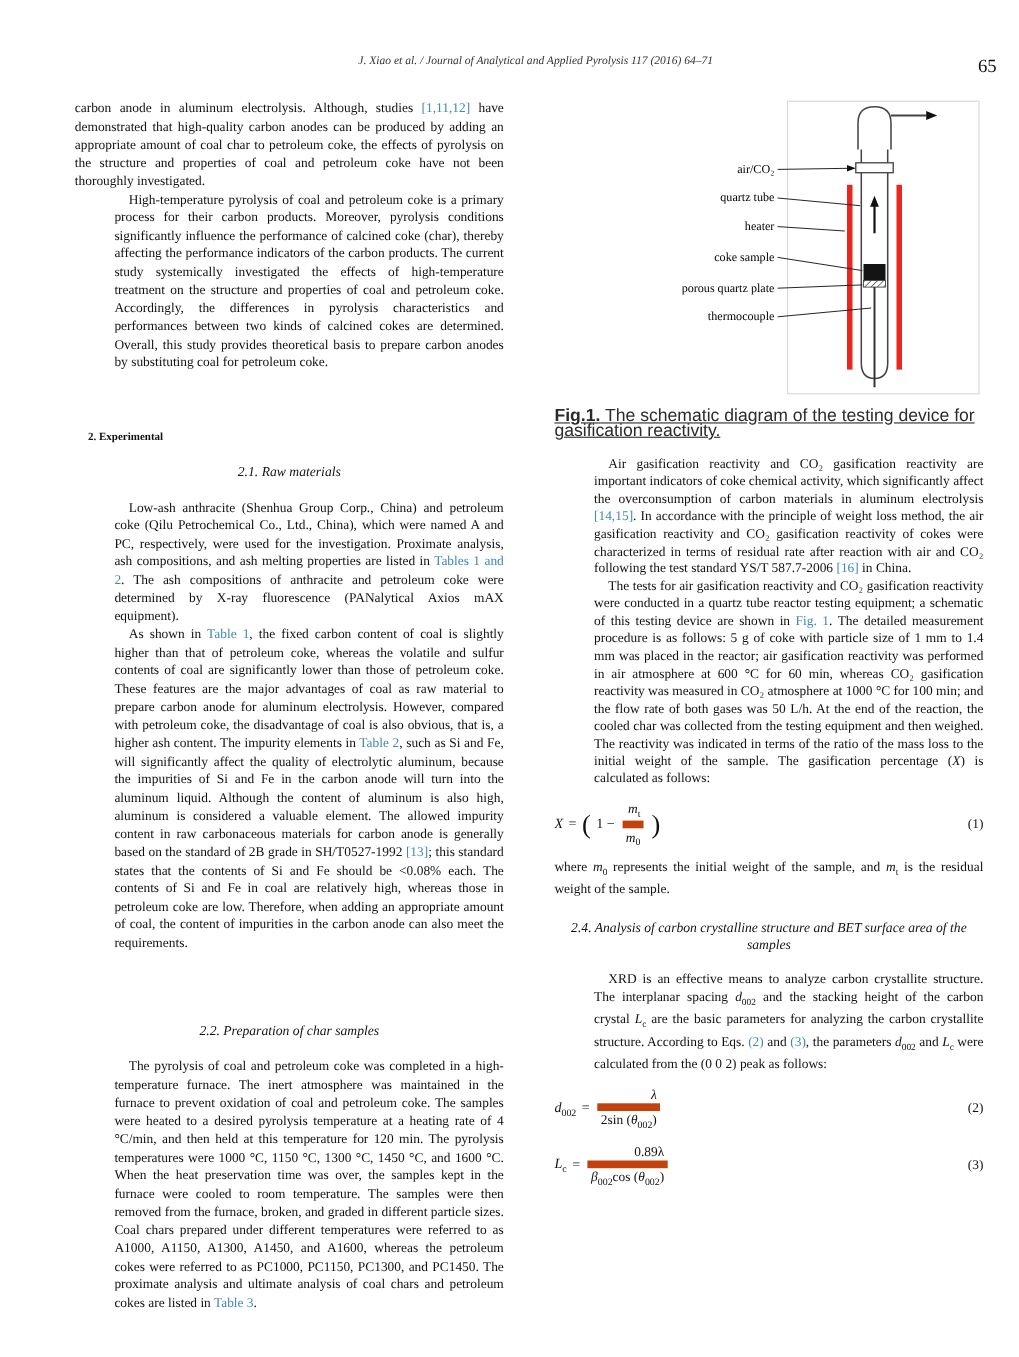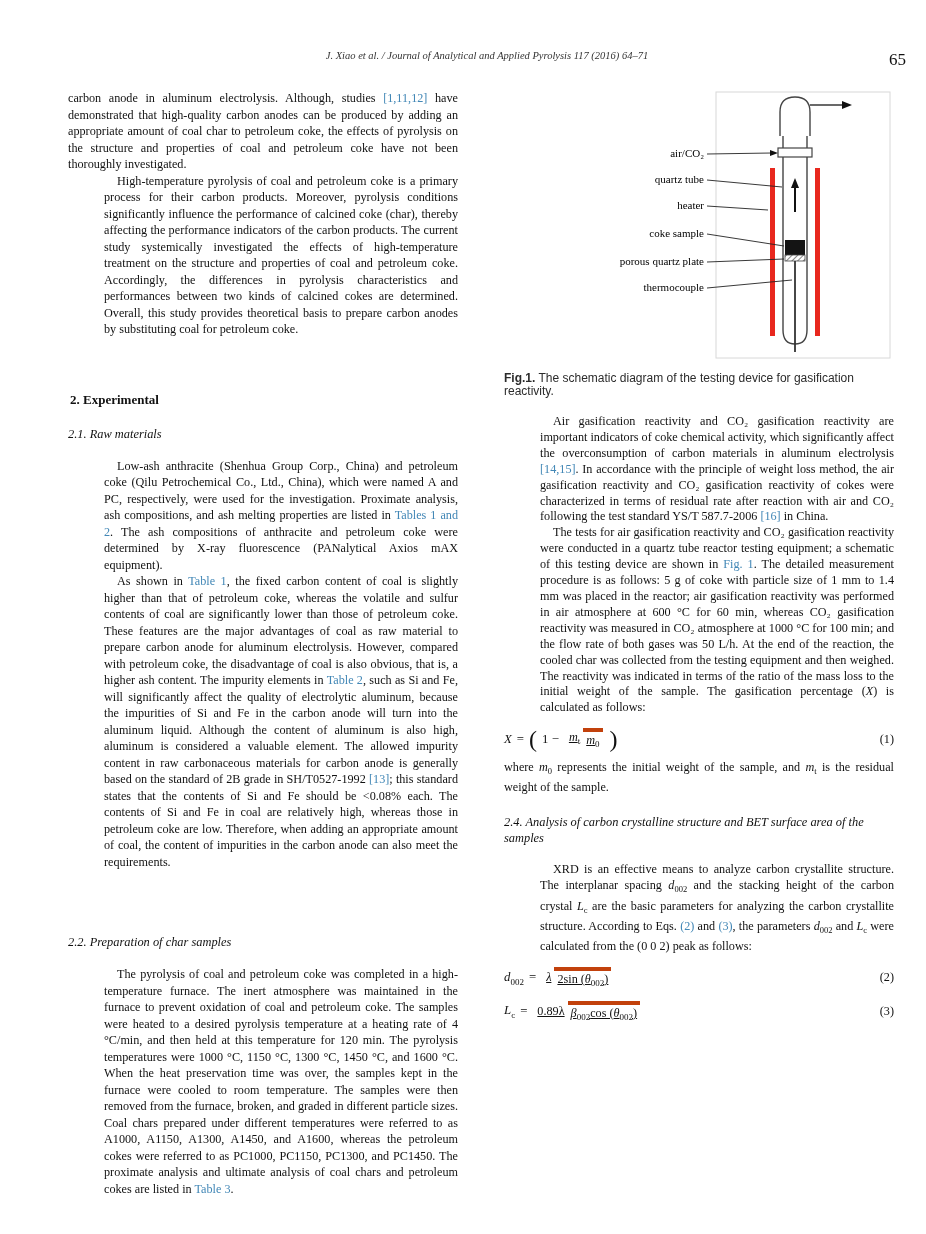--- a/index.html
+++ b/index.html
@@ -33,56 +33,58 @@
     line-height:15.9px;
     text-align:justify;
   }
   .col-left p { line-height:16.5px; }
   p.indent { text-indent:13px;margin-left:36px; }
   .link { color:var(--link-color,#4287b6); cursor:pointer; }
   .var { font-style:italic; }
   p sub, p sup { font-size:8.5px; }
 
   h2.section-heading {
-    font-size:13px; font-weight:700;
-    margin:54px 2px 18px;
+    font-size:10px; font-weight:700;
+    margin:54px 12px 18px;
   }
   h3.subsection-heading {
     font-size:12.4px; font-style:italic; font-weight:400;
     margin:0 0 16px;
     line-height:16px;
+    text-align:center;
   }
   h3.mt-lg { margin-top:64px; }
   h3.mt-md { margin-top:18px; }
   h3.mt-sm { margin-top:20px; }
 
   figure { margin:0 0 2px; }
   figure svg { display:block; }
   .figure-caption {
     font-family:"Liberation Sans","DejaVu Sans",sans-serif;
-    font-size:12px; color:#2b2b2b;
+    font-size:16px; color:#2b2b2b;
     margin:10px 0 16px;
     line-height:13px;
+    text-decoration:underline;
   }
   .figure-caption b { font-weight:700; }
 
   .schem-line { stroke:#444; stroke-width:1.4; fill:none; }
   .heater { fill:var(--heater-red,#e8281e); }
   .leader { stroke:#222; stroke-width:0.9; }
   .fig-label { font-size:11px; fill:#000; }
 
   .equation {
     display:flex; align-items:center; gap:5px;
     margin:12px 0 10px;
     font-size:12.8px;
   }
   .eq-number { margin-left:auto; font-size:12.2px; }
-  .frac { display:inline-flex; flex-direction:row; align-items:center; margin:0 2px; font-size:12.2px;text-decoration:underline; }
+  .frac { display:inline-flex; flex-direction:column; align-items:flex-end; margin:0 2px; font-size:12.2px; }
   .frac .num { padding:0 3px 1px; line-height:1.15; }
-  .frac .den { border-top:4px solid #c2410c; padding:1px 3px 0; line-height:1.15; }
+  .frac .den { border-top:7px solid #c2410c; padding:1px 3px 0; line-height:1.15; }
   .equation sub { font-size:9px; }
   .big-paren { font-size:24px; line-height:0; display:inline-block; vertical-align:-2px; }
 </style>
 </head>
 <body>
 
 <div class="page">
 
   <div class="running-head">
     <span>J. Xiao et al. / Journal of Analytical and Applied Pyrolysis 117 (2016) 64–71</span>

